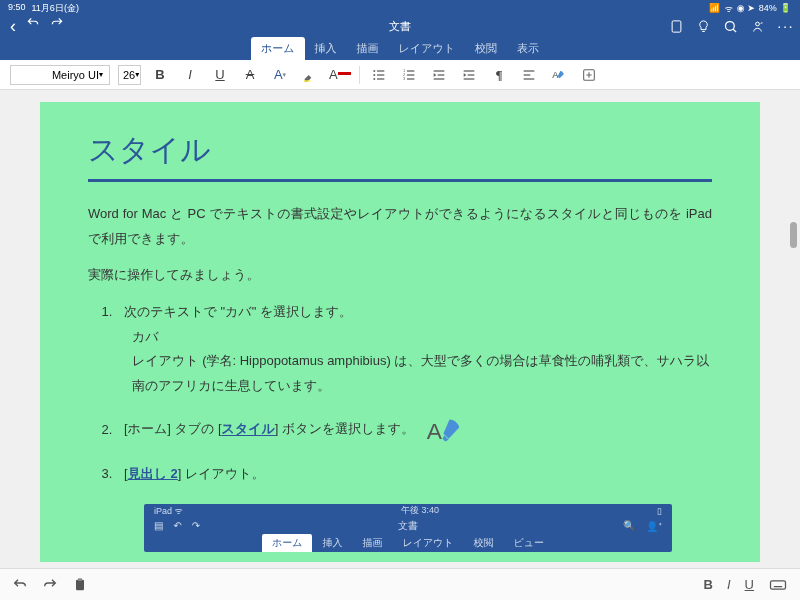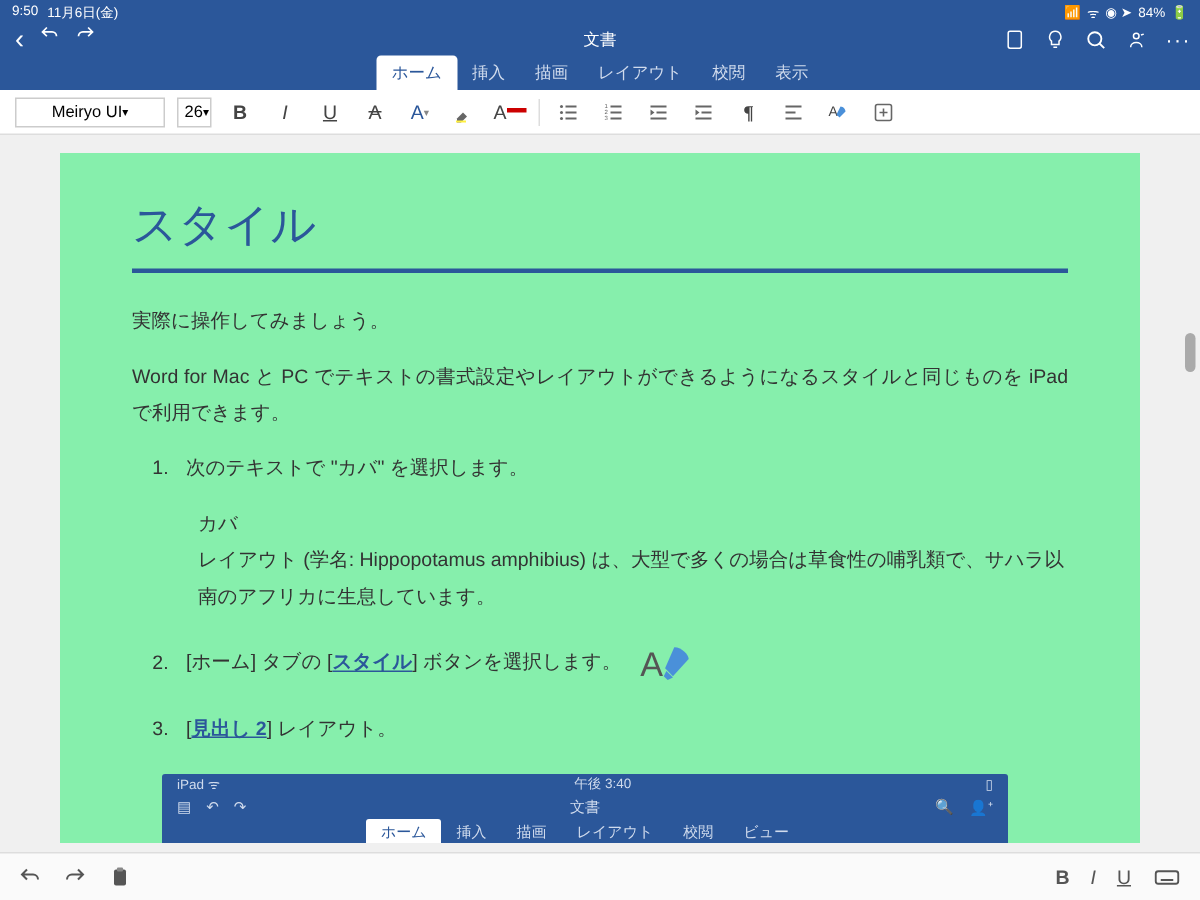--- a/index.html
+++ b/index.html
@@ -10,34 +10,34 @@
 .topchrome{background:#2b579a;color:#fff}
 .titlebar{height:20px;display:flex;align-items:center;position:relative}
 .titlebar .navbtns{display:flex;gap:10px;padding-left:10px}
 .titlebar .doctitle{position:absolute;left:50%;transform:translateX(-50%);font-size:11px}
 .titlebar .actions{position:absolute;right:6px;display:flex;gap:12px;align-items:center}
 .titlebar .actions span{font-size:13px}
 .ribbontabs{height:24px;display:flex;justify-content:center;align-items:flex-end;gap:0}
 .ribbontabs .tab{padding:4px 10px;font-size:11px;color:#d0dbed;cursor:pointer}
 .ribbontabs .tab.active{background:#fff;color:#2b579a;border-radius:3px 3px 0 0}
 .toolbar{height:30px;background:#fff;border-bottom:1px solid #ddd;display:flex;align-items:center;gap:8px;padding:0 10px}
-.fontsel{display:flex;align-items:center;border:1px solid #ccc;height:20px;font-size:11px;min-width:100px;padding:0 6px;justify-content:center}
+.fontsel{display:flex;align-items:center;border:1px solid #ccc;height:20px;font-size:11px;min-width:100px;padding:0 6px;justify-content:flex-end}
 .sizesel{display:flex;align-items:center;border:1px solid #ccc;height:20px;font-size:11px;width:23px;padding:0 4px;justify-content:space-between}
 .tbtn{width:22px;height:22px;display:flex;align-items:center;justify-content:center;cursor:pointer;color:#444}
 .tbtn svg{width:16px;height:16px}
 .doc{background:#86efac;margin:12px 40px 0 40px;height:460px;padding:28px 48px;overflow:hidden;position:relative}
 .doc h1{font-size:30px;color:#2b579a;font-weight:normal;margin-bottom:8px}
 .doc hr{border:none;border-top:3px solid #2b579a;margin-bottom:20px}
 .doc p{font-size:13px;color:#333;line-height:1.9;margin-bottom:12px;text-align:justify}
 .doc ol{margin-left:28px;font-size:13px;color:#333}
 .doc ol>li{margin-bottom:18px;line-height:1.8;padding-left:8px}
-.indent{margin-left:8px;margin-top:14px}
+.indent{margin-left:8px;margin-top:2px}
 .link{color:#2b579a;font-weight:bold;text-decoration:underline}
 .styleicon{display:inline-block;vertical-align:middle;margin-left:6px}
-.screenshot{margin:18px 40px 0 20px;background:#2b579a;height:48px;border-radius:2px}
+.screenshot{margin:18px 40px 0 56px;background:#2b579a;height:48px;border-radius:2px}
 .screenshot .bar1{height:14px;display:flex;align-items:center;justify-content:space-between;padding:0 10px;color:#d0dbed;font-size:9px}
 .screenshot .bar2{height:16px;display:flex;align-items:center;color:#d0dbed;font-size:10px;padding:0 10px;gap:10px;position:relative}
 .screenshot .bar2 .title{position:absolute;left:50%;transform:translateX(-50%)}
 .screenshot .tabs{height:18px;display:flex;justify-content:center;gap:0}
 .screenshot .tabs .t{padding:2px 10px;font-size:10px;color:#d0dbed}
 .screenshot .tabs .t.active{background:#fff;color:#2b579a;border-radius:2px 2px 0 0}
 .scrollthumb{position:absolute;right:3px;top:222px;width:7px;height:26px;background:#aaa;border-radius:4px}
 .bottombar{position:absolute;bottom:0;left:0;right:0;height:32px;background:#fafafa;border-top:1px solid #ddd;display:flex;align-items:center;justify-content:space-between;padding:0 12px}
 .bottombar .grp{display:flex;gap:14px;align-items:center;color:#555}
 .bottombar .grp span{cursor:pointer}
@@ -205,22 +205,22 @@
       <svg viewBox="0 0 24 24" width="16" height="16" fill="none" stroke="#666" stroke-width="1.6">
         <rect x="4" y="4" width="16" height="16" rx="2"></rect>
         <path d="M12 8v8M8 12h8"></path>
       </svg>
     </div>
 </div>
 
 <div class="doc">
   <h1>スタイル</h1>
   <hr>
+  <p>Word for Mac と PC でテキストの書式設定やレイアウトができるようになるスタイルと同じものを iPad で利用できます。</p>
   <p>実際に操作してみましょう。</p>
-  <p>Word for Mac と PC でテキストの書式設定やレイアウトができるようになるスタイルと同じものを iPad で利用できます。</p>
   <ol>
     <li>
       <span>次のテキストで "カバ" を選択します。</span>
       <div class="indent">
         <div>カバ</div>
         <div style="line-height:1.9">レイアウト (学名: Hippopotamus amphibius) は、大型で多くの場合は草食性の哺乳類で、サハラ以南のアフリカに生息しています。</div>
       </div>
     </li>
     <li>
       <span>[ホーム] タブの [</span><span class="link">スタイル</span><span>] ボタンを選択します。</span>

